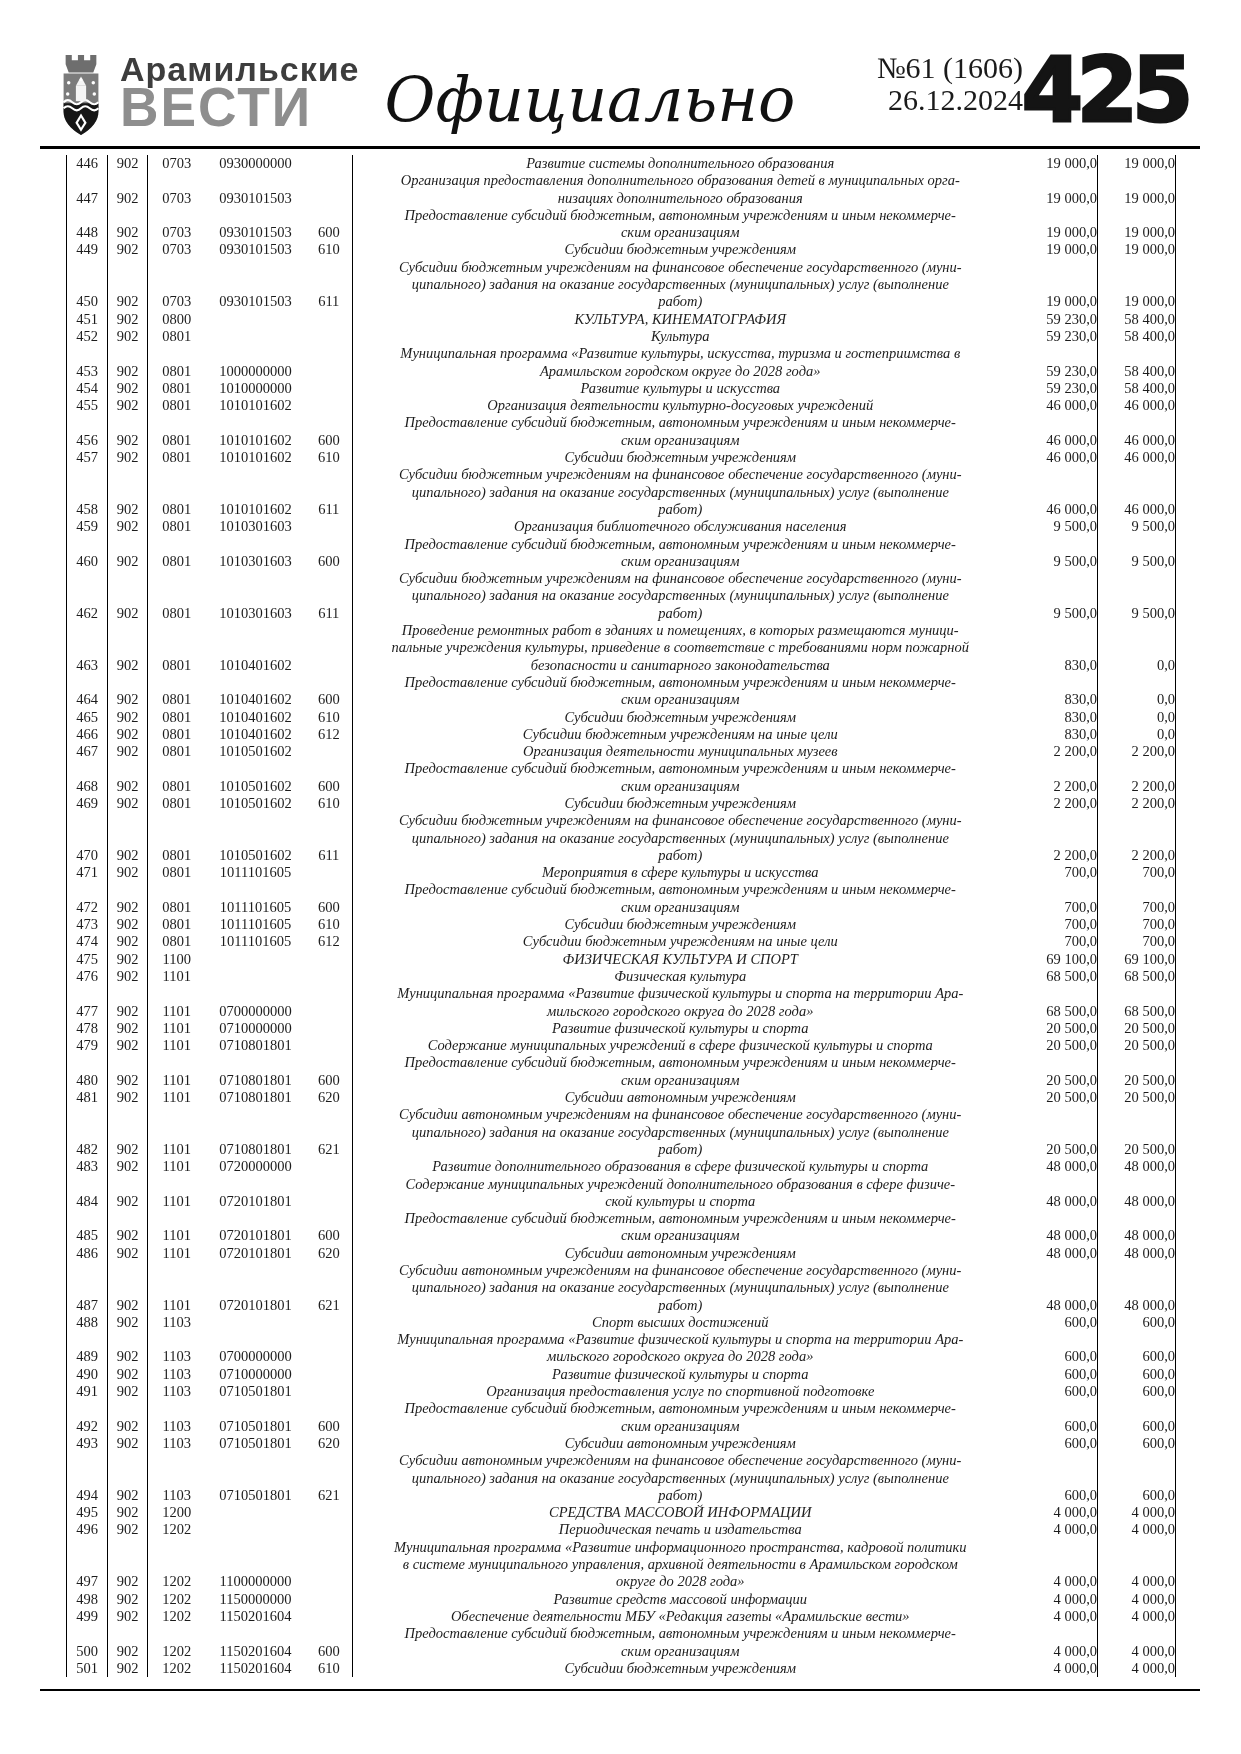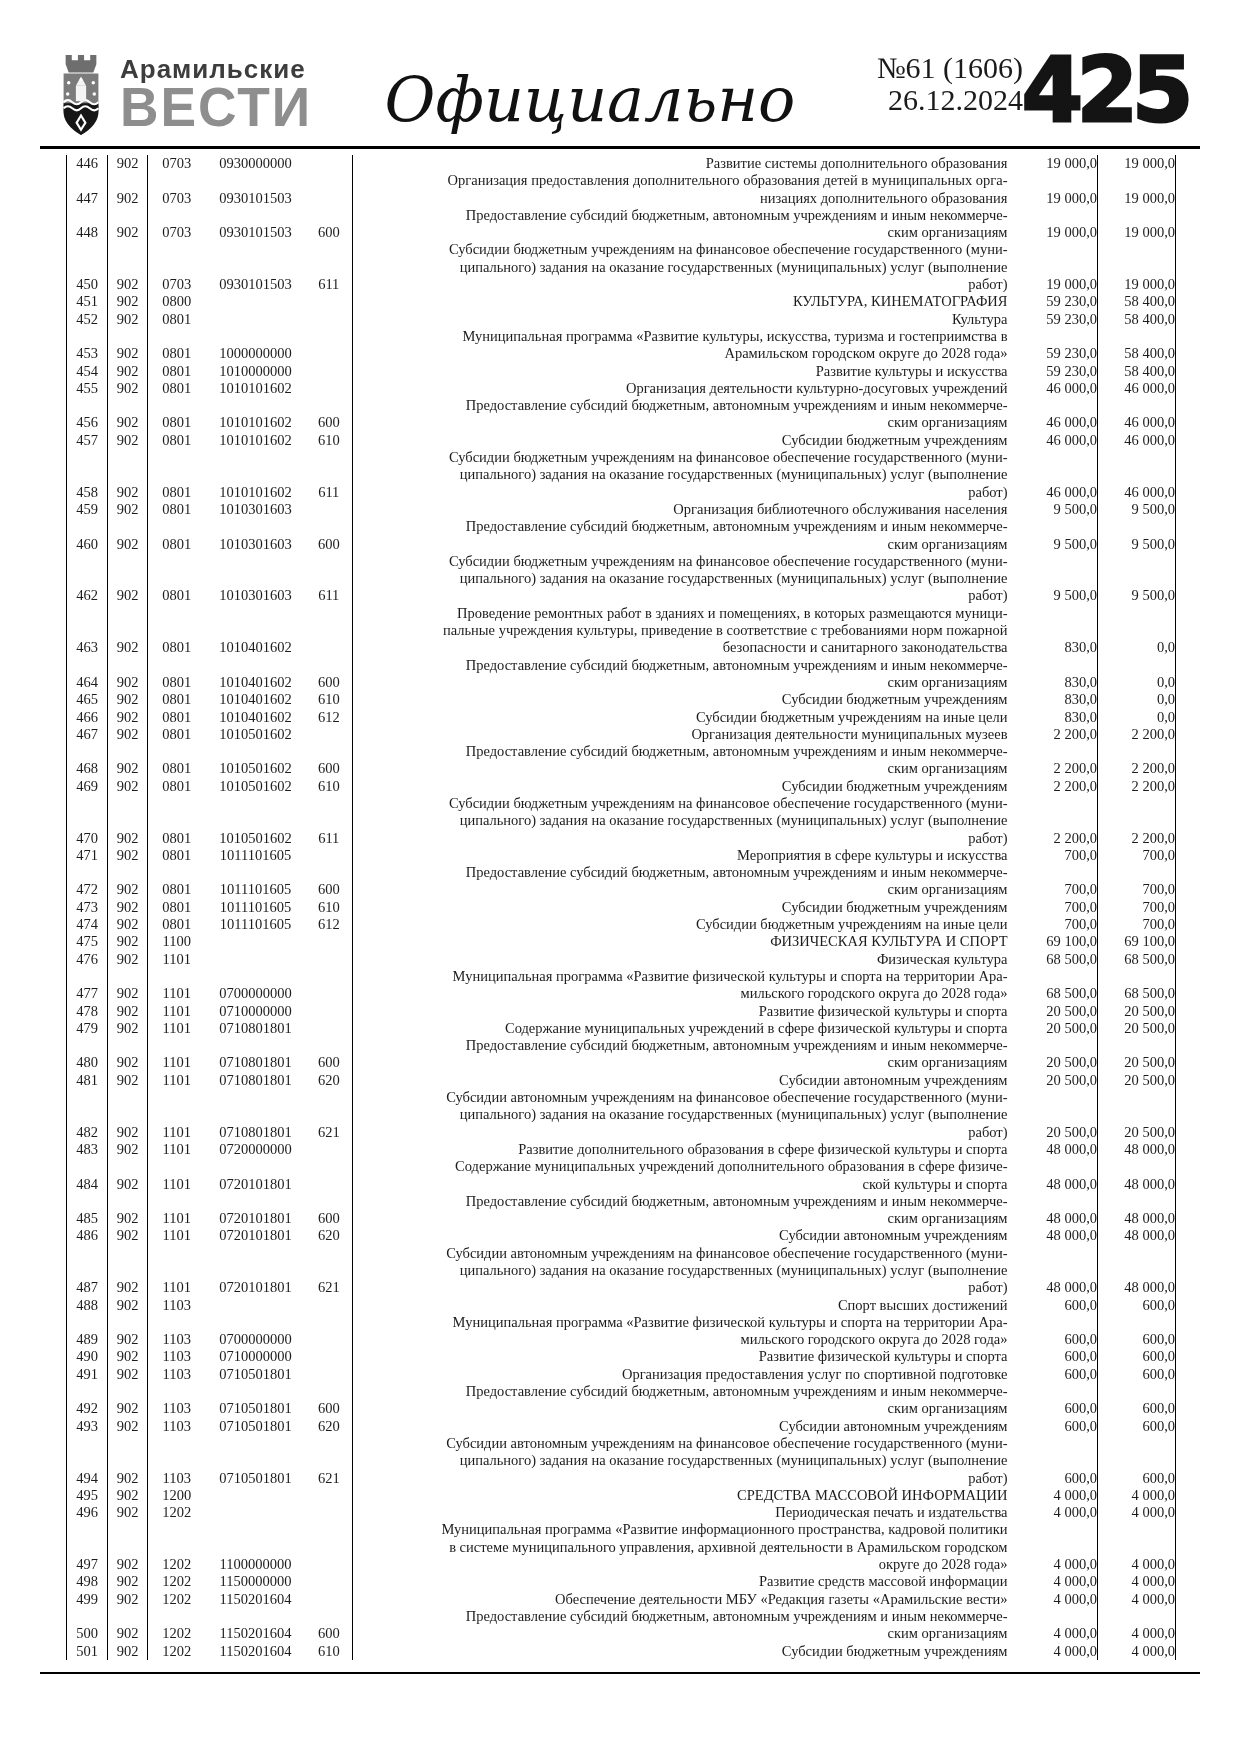--- a/index.html
+++ b/index.html
@@ -2,41 +2,41 @@
 <html lang="ru"><head>
 <meta charset="utf-8">
 <style>
   html,body{margin:0;padding:0;background:#ffffff;}
   .page{position:relative;width:1241px;height:1754px;background:#ffffff;color:#1c1c1c;overflow:hidden;
         font-family:"Liberation Serif",serif;}
   
   .header{position:relative;height:146px;}
   .logo{position:absolute;left:56px;top:52px;width:50px;height:86px;}
   .brand{position:absolute;left:120px;top:56px;font-family:"Liberation Sans",sans-serif;}
-  .brand-top{font-size:26px;font-weight:700;color:#3d3d3d;letter-spacing:1px;line-height:26px;}
+  .brand-top{font-size:34px;font-weight:700;color:#3d3d3d;letter-spacing:1px;line-height:26px;}
   .brand-bottom{font-size:55px;font-weight:700;color:#8e8e8e;letter-spacing:2px;line-height:50px;margin-top:0px;transform:scaleX(.97);transform-origin:left;}
   .official{position:absolute;left:290px;top:60px;width:600px;text-align:center;
             font-family:"DejaVu Serif",serif;font-style:italic;font-size:62px;line-height:80px;color:#111;}
   .issue{position:absolute;right:218px;top:52px;text-align:right;font-family:"Liberation Serif",serif;
          font-size:30px;line-height:32px;color:#1a1a1a;}
   .pagenum{position:absolute;right:54px;top:46px;font-family:"DejaVu Sans",sans-serif;font-weight:700;
            font-size:88px;line-height:88px;letter-spacing:-0.07em;color:#141414;
            -webkit-text-stroke:3px #141414;transform:scaleY(1.02);}
   .top-rule{height:3px;background:#000;margin:0 41px 0 40px;}
   
   .table-wrap{margin:6px 0 12px 66px;}
   table.budget{border-collapse:collapse;table-layout:fixed;width:1109px;
                font-family:"Liberation Serif",serif;font-size:14.5px;line-height:17.3px;color:#1c1c1c;}
   table.budget td{vertical-align:bottom;padding:0;overflow:hidden;}
   td.c-num{text-align:center;border-left:1.5px solid #000;border-right:1.5px solid #000;}
   td.c-grbs{text-align:center;border-right:1.5px solid #000;}
   td.c-razdel{text-align:center;}
   td.c-target{text-align:center;}
   td.c-vid{text-align:center;border-right:1.5px solid #000;}
-  td.c-name{text-align:right;white-space:pre-line;}
+  td.c-name{text-align:center;white-space:pre-line;font-style:italic;}
   td.c-a1{text-align:right;padding-right:17px;border-right:1.5px solid #000;}
   td.c-a2{text-align:right;padding-right:13px;border-right:1.5px solid #000;}
   .bottom-rule{height:2px;background:#000;margin:0 41px 0 40px;}
 </style>
 </head>
 <body>
 
 <div class="page">
 
   <div class="header">
@@ -109,20 +109,30 @@
     <td class="c-grbs">902</td>
     <td class="c-razdel">0703</td>
     <td class="c-target">0930101503</td>
     <td class="c-vid">600</td>
     <td class="c-name">Предоставление субсидий бюджетным, автономным учреждениям и иным некоммерче-
 ским организациям</td>
     <td class="c-a1">19 000,0</td>
     <td class="c-a2">19 000,0</td>
   </tr>
           <tr>
+    <td class="c-num">449</td>
+    <td class="c-grbs">902</td>
+    <td class="c-razdel">0703</td>
+    <td class="c-target">0930101503</td>
+    <td class="c-vid">610</td>
+    <td class="c-name">Субсидии бюджетным учреждениям</td>
+    <td class="c-a1">19 000,0</td>
+    <td class="c-a2">19 000,0</td>
+  </tr>
+          <tr>
     <td class="c-num">450</td>
     <td class="c-grbs">902</td>
     <td class="c-razdel">0703</td>
     <td class="c-target">0930101503</td>
     <td class="c-vid">611</td>
     <td class="c-name">Субсидии бюджетным учреждениям на финансовое обеспечение государственного (муни-
 ципального) задания на оказание государственных (муниципальных) услуг (выполнение
 работ)</td>
     <td class="c-a1">19 000,0</td>
     <td class="c-a2">19 000,0</td>

